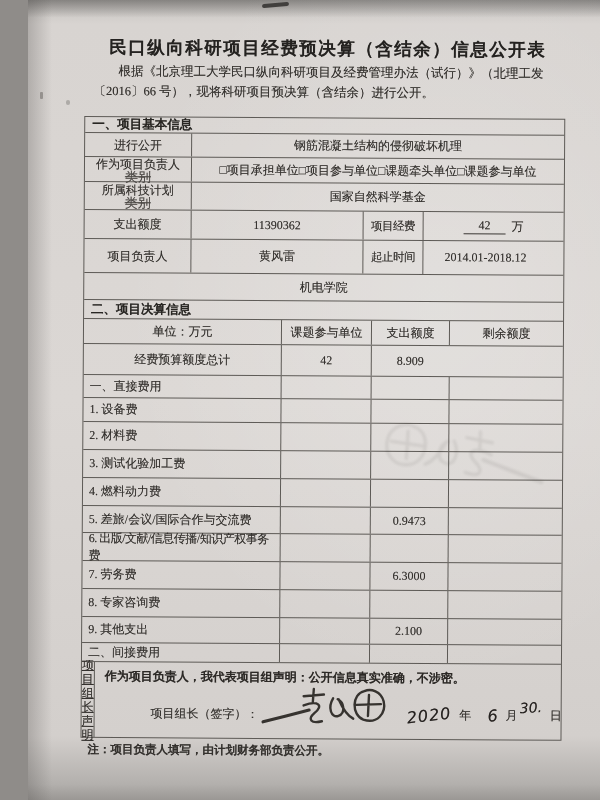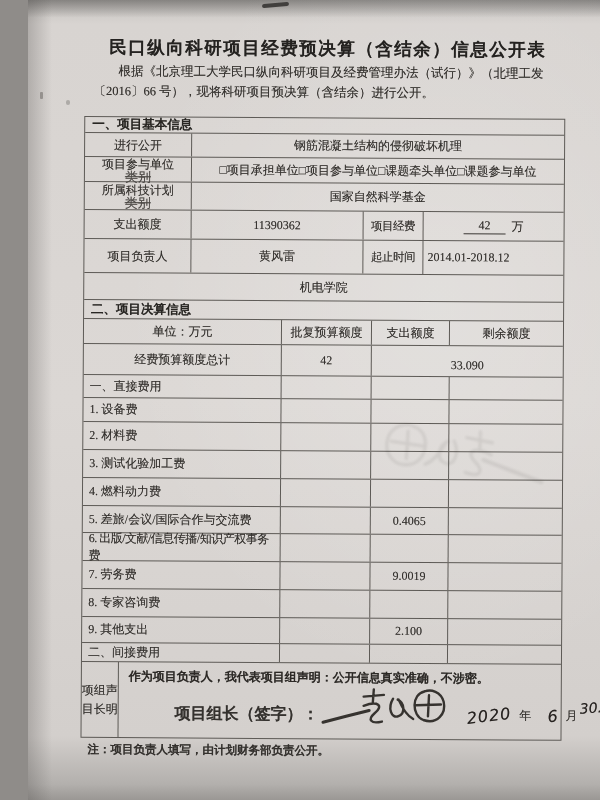--- a/index.html
+++ b/index.html
@@ -46,30 +46,30 @@
   .sec{font-weight:bold;font-size:12.5px;justify-content:flex-start;padding-left:7px;color:#282623;}
   .lab{width:106px;flex-direction:column;line-height:14px;text-align:center;}
   .sub{font-size:13px;color:#4f4c49;text-decoration:line-through;line-height:11px;}
   .val{flex:1;}
   .mid{width:172px;}
   .slab{width:60px;font-size:11.5px;letter-spacing:-0.5px;}
   .name{justify-content:flex-start;padding-left:6px;text-align:left;}
   .w1{width:197px;}
   .w2{width:90px;}
   .w3{width:78px;}
-  .w4{flex:1;}
+  .w4{flex:1;font-family:Liberation Mono, monospace;}
   .underlined{border-bottom:1px solid #3b3835;padding:0 15px;}
   .unit-gap{margin-left:6px;}
   .clip{line-height:13px;}
 
-  .decl-label{width:62px;line-height:19px;}
+  .decl-label{width:62px;flex-direction:column;line-height:14px;text-decoration:underline;}
   .decl-body{flex:1;flex-direction:column;align-items:stretch;justify-content:flex-start;padding:6px 8px 0 10px;}
   .statement{font-size:12px;font-weight:bold;color:#2c2926;}
   .sign-line{display:flex;align-items:center;margin-top:6px;height:44px;}
-  .sign-prefix{font-size:16px;font-weight:bold;margin-left:46px;white-space:nowrap;}
+  .sign-prefix{font-size:12px;font-weight:normal;margin-left:46px;white-space:nowrap;}
   .sig-svg{width:130px;height:46px;margin:-12px 2px 0 2px;}
   .hw{font-family:"DejaVu Sans",sans-serif;font-style:italic;color:#262220;}
   .hw-year{font-size:16px;transform:rotate(-7deg);margin-left:14px;letter-spacing:1px;}
   .hw-month{font-size:16px;transform:rotate(-5deg);margin-left:16px;}
   .hw-day{font-size:14px;position:relative;top:-8px;margin-left:2px;transform:rotate(-4deg);}
   .du{font-size:12px;margin-left:8px;}
 
   .footnote{position:absolute;left:64px;top:743px;margin:0;font-size:11.5px;font-weight:bold;color:#33302d;}
 
   .ghost{position:absolute;left:352px;top:424px;opacity:0.09;filter:blur(1.1px);
@@ -96,21 +96,21 @@
         <div class="c sec val">一、项目基本信息</div>
       </div>
 
       <div class="row" style="height:24px">
         <div class="c lab">进行公开</div>
         <div class="c val">钢筋混凝土结构的侵彻破坏机理</div>
       </div>
 
       <div class="row" style="height:25px">
         <div class="c lab">
-          <span>项目参与单位</span>
+          <span>作为项目负责人</span>
           <span class="sub">类别</span>
         </div>
         <div class="c val">□项目承担单位□项目参与单位□课题牵头单位□课题参与单位</div>
       </div>
 
       <div class="row" style="height:28px">
         <div class="c lab">
           <span>所属科技计划</span>
           <span class="sub">类别</span>
         </div>
@@ -124,42 +124,42 @@
         <div class="c val">
           <span class="underlined">42</span>
           <span class="unit-gap">万</span>
         </div>
       </div>
 
       <div class="row" style="height:34px">
         <div class="c lab">项目负责人</div>
         <div class="c mid">黄风雷</div>
         <div class="c slab">起止时间</div>
-        <div class="c val" style="justify-content:flex-start;padding-left:4px">2014.01-2018.12</div>
+        <div class="c val" style="justify-content:flex-start;padding-left:21px">2014.01-2018.12</div>
       </div>
 
       <div class="row" style="height:27px">
         <div class="c val">机电学院</div>
       </div>
 
       <div class="row" style="height:19px">
         <div class="c sec val">二、项目决算信息</div>
       </div>
 
       <div class="row" style="height:25px">
         <div class="c w1">单位：万元</div>
-        <div class="c w2">批复预算额度</div>
+        <div class="c w2">课题参与单位</div>
         <div class="c w3">支出额度</div>
         <div class="c w4">剩余额度</div>
       </div>
 
       <div class="row" style="height:31px">
         <div class="c w1">经费预算额度总计</div>
         <div class="c w2">42</div>
-        <div class="c w4" style="align-items:flex-end;padding-bottom:3px">33.090</div>
+        <div class="c w3">8.909</div>
       </div>
 
       <div class="row" style="height:23px">
         <div class="c w1 name">一、直接费用</div>
         <div class="c w2"></div>
         <div class="c w3"></div>
         <div class="c w4"></div>
       </div>
 
       <div class="row" style="height:24px">
@@ -186,35 +186,35 @@
       <div class="row" style="height:28px">
         <div class="c w1 name">4. 燃料动力费</div>
         <div class="c w2"></div>
         <div class="c w3"></div>
         <div class="c w4"></div>
       </div>
 
       <div class="row" style="height:27px">
         <div class="c w1 name">5. 差旅/会议/国际合作与交流费</div>
         <div class="c w2"></div>
-        <div class="c w3">0.4065</div>
+        <div class="c w3">0.9473</div>
         <div class="c w4"></div>
       </div>
 
       <div class="row" style="height:28px">
         <div class="c w1 name" style="letter-spacing:-0.5px">6. 出版/文献/信息传播/知识产权事务费</div>
         <div class="c w2"></div>
         <div class="c w3"></div>
         <div class="c w4"></div>
       </div>
 
       <div class="row" style="height:28px">
         <div class="c w1 name">7. 劳务费</div>
         <div class="c w2"></div>
-        <div class="c w3">9.0019</div>
+        <div class="c w3">6.3000</div>
         <div class="c w4"></div>
       </div>
 
       <div class="row" style="height:28px">
         <div class="c w1 name">8. 专家咨询费</div>
         <div class="c w2"></div>
         <div class="c w3"></div>
         <div class="c w4"></div>
       </div>
 

